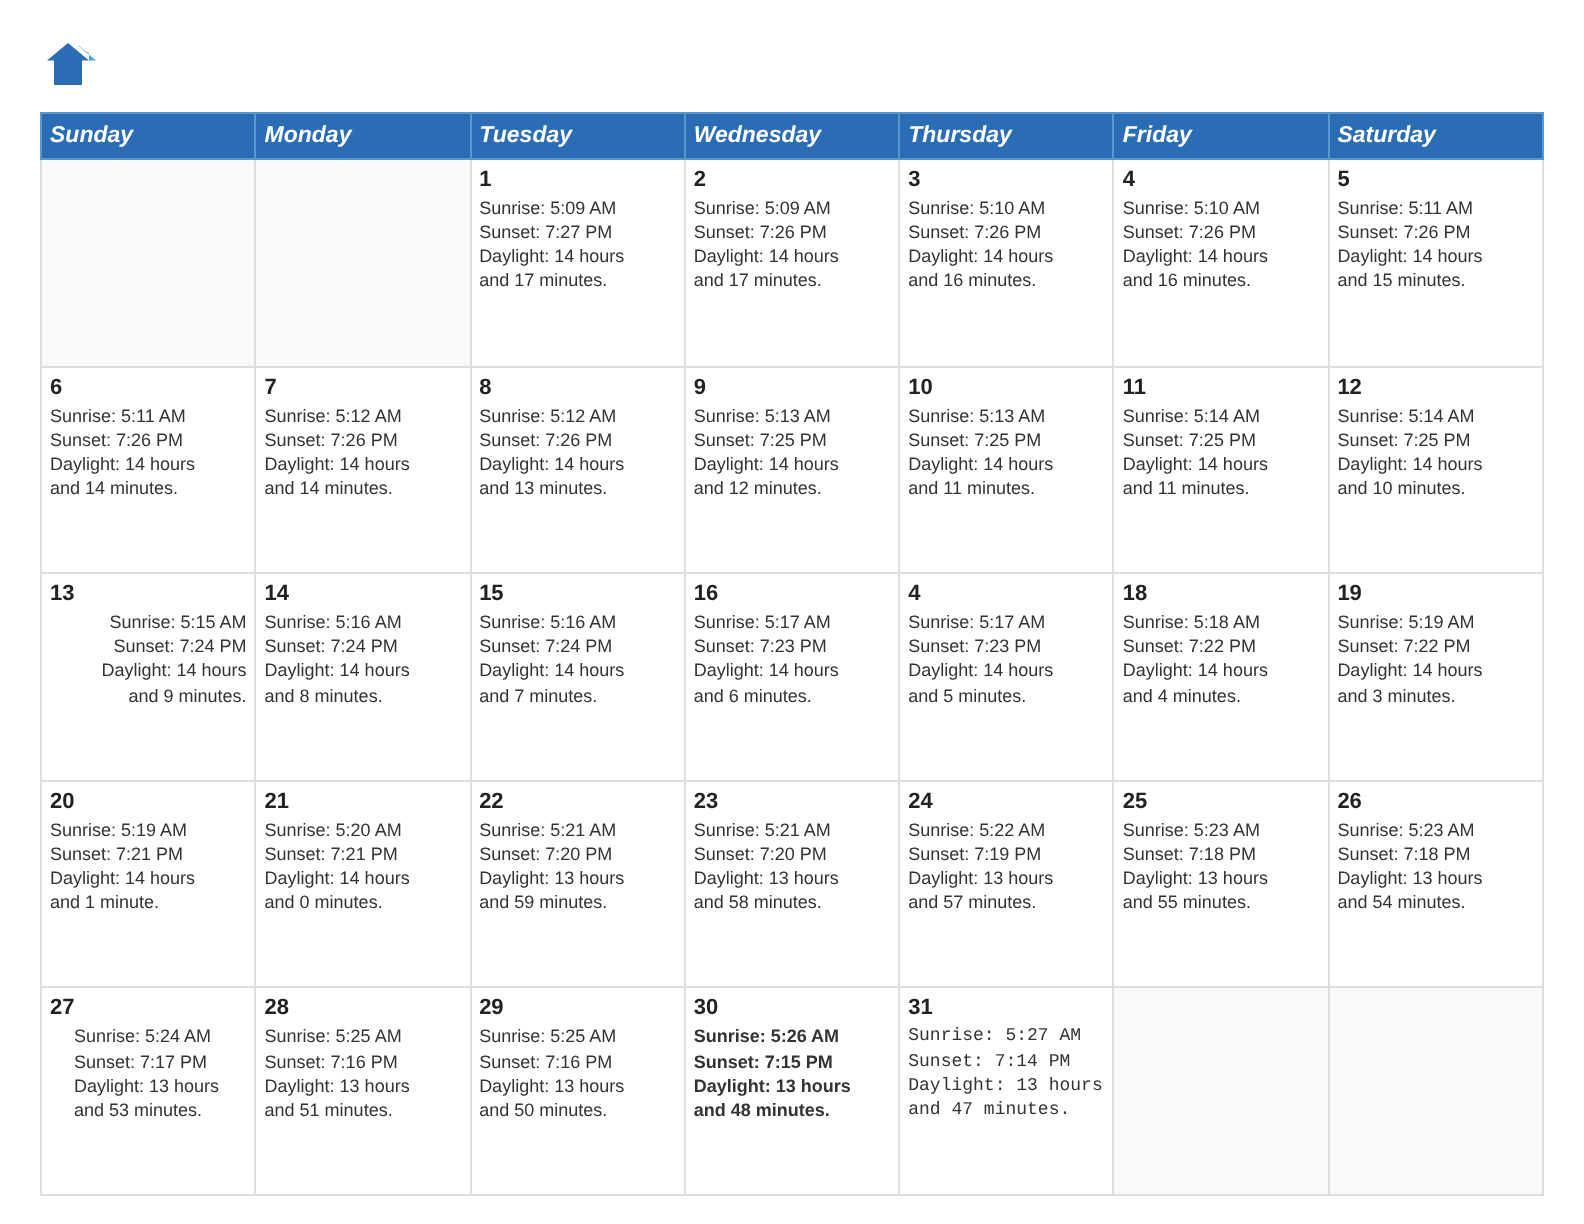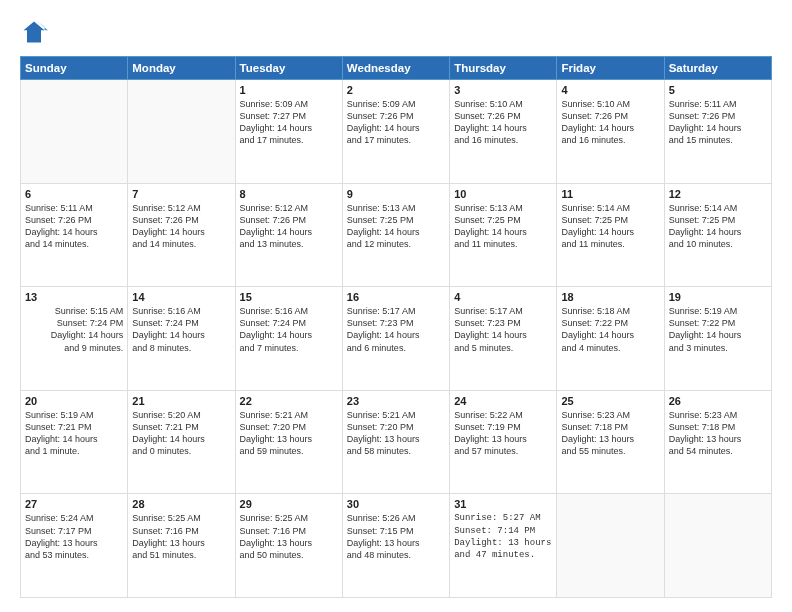--- a/index.html
+++ b/index.html
@@ -68,20 +68,21 @@
       table-layout: fixed;
     }
     .calendar th {
       background-color: #2a6db5;
       color: #fff;
       font-size: 11.5px;
       font-weight: bold;
       padding: 5px 4px;
       text-align: left;
       border: 1px solid #5599cc;
+      font-style: italic;
     }
     .calendar td {
       vertical-align: top;
       font-size: 9.5px;
       padding: 4px 4px 3px 4px;
       border: 1px solid #ddd;
       background: #fff;
       color: #333;
       height: 82px;
     }
@@ -326,42 +327,42 @@
             <span class="day-number">26</span>
             <div class="day-info" style="white-space: pre-line;">Sunrise: 5:23 AM
 Sunset: 7:18 PM
 Daylight: 13 hours
 and 54 minutes.</div>
           </td>
         </tr>
         <tr>
           <td>
             <span class="day-number">27</span>
-            <div class="day-info" style="white-space: pre-line;">Sunrise: 5:24 AM
+            <div class="day-info" style="white-space: pre-line; margin-left: 12px;">Sunrise: 5:24 AM
 Sunset: 7:17 PM
 Daylight: 13 hours
 and 53 minutes.</div>
           </td>
           <td>
             <span class="day-number">28</span>
             <div class="day-info" style="white-space: pre-line;">Sunrise: 5:25 AM
 Sunset: 7:16 PM
 Daylight: 13 hours
 and 51 minutes.</div>
           </td>
           <td>
             <span class="day-number">29</span>
             <div class="day-info" style="white-space: pre-line;">Sunrise: 5:25 AM
 Sunset: 7:16 PM
 Daylight: 13 hours
 and 50 minutes.</div>
           </td>
           <td>
             <span class="day-number">30</span>
-            <div class="day-info" style="white-space: pre-line;">Sunrise: 5:26 AM
+            <div class="day-info" style="white-space: pre-line; font-weight: bold;">Sunrise: 5:26 AM
 Sunset: 7:15 PM
 Daylight: 13 hours
 and 48 minutes.</div>
           </td>
           <td>
             <span class="day-number">31</span>
             <div class="day-info" style="white-space: pre-line; font-family: Liberation Mono, monospace;">Sunrise: 5:27 AM
 Sunset: 7:14 PM
 Daylight: 13 hours
 and 47 minutes.</div>

